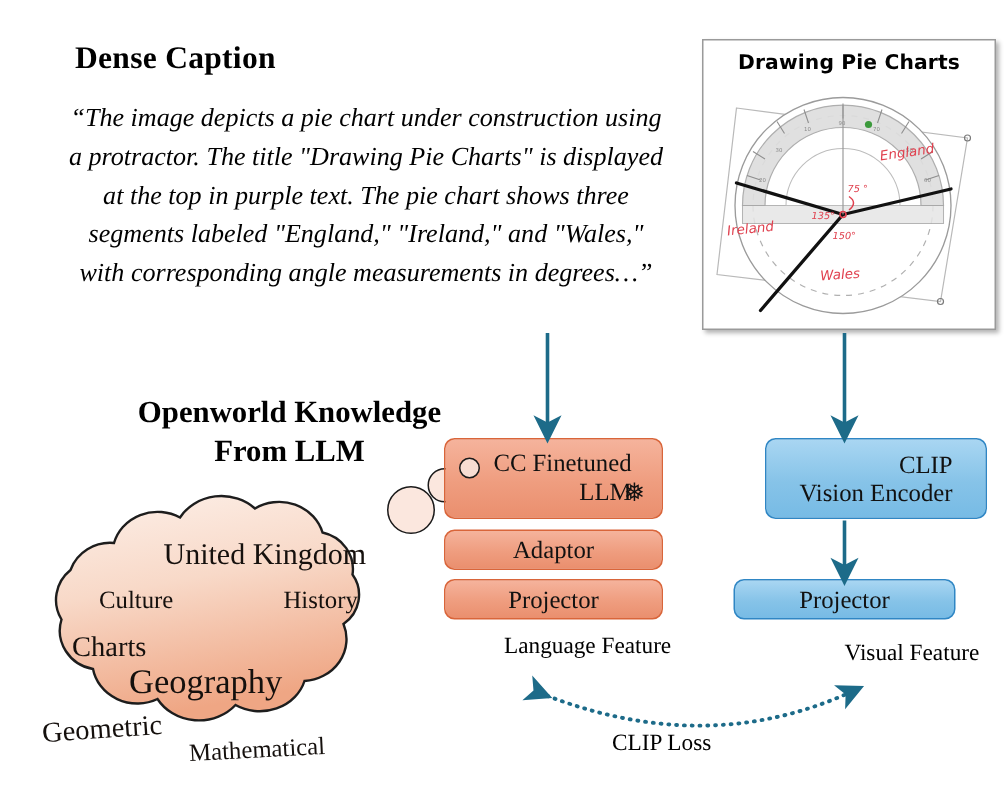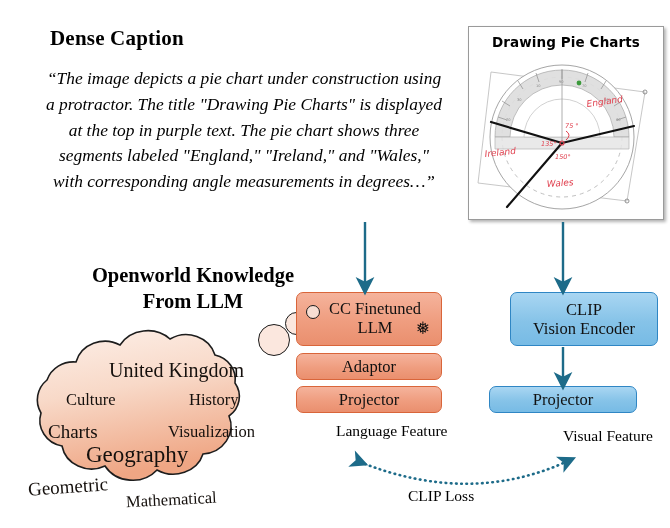--- a/index.html
+++ b/index.html
@@ -106,21 +106,21 @@
   .w-math     { left: 120px; top: 172px; font-size: 16.5px; transform: rotate(-3deg); }
 
   
   .pbox {
     position: absolute;
     box-sizing: border-box;
     border-radius: 7px;
     display: flex;
     align-items: center;
     justify-content: center;
-    text-align: center;
+    text-align: right;
     line-height: 1.18;
     font-size: 16.5px;
   }
   .pbox.orange {
     background: linear-gradient(180deg, #f5b39c 0%, #ef9d7f 55%, #ea8f6e 100%);
     border: 1.4px solid #d9653a;
     color: #111;
   }
   .pbox.blue {
     background: linear-gradient(180deg, #a9d6f2 0%, #86c3e8 55%, #77bbe5 100%);
@@ -292,21 +292,20 @@
         a 27 26 0 0 1 -21 -33
         a 27 26 0 0 1 6 -33
         a 28 27 0 0 1 29 -18
         Z" fill="url(#cloudGrad)" stroke="#1d1d1d" stroke-width="1.6"></path>
     </svg>
     <div id="cloud-words">
       <span class="w-uk">United Kingdom</span>
       <span class="w-culture">Culture</span>
       <span class="w-history">History</span>
       <span class="w-charts">Charts</span>
-      <span class="w-vis">Visualization</span>
       <span class="w-geo">Geography</span>
       <span class="w-geometric">Geometric</span>
       <span class="w-math">Mathematical</span>
     </div>
   </div>
 
   <div class="bubble" id="bubble-big"></div>
   <div class="bubble" id="bubble-mid"></div>
 
   <div class="pbox orange" id="box-llm">

